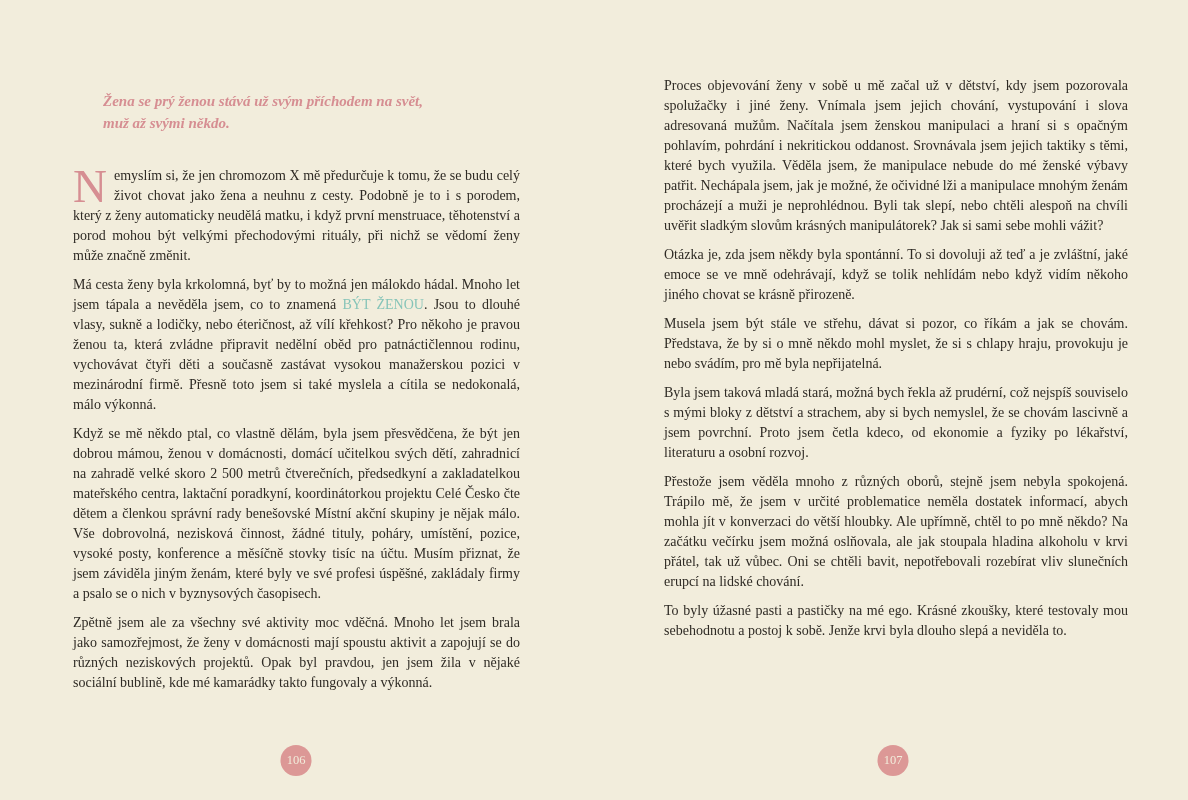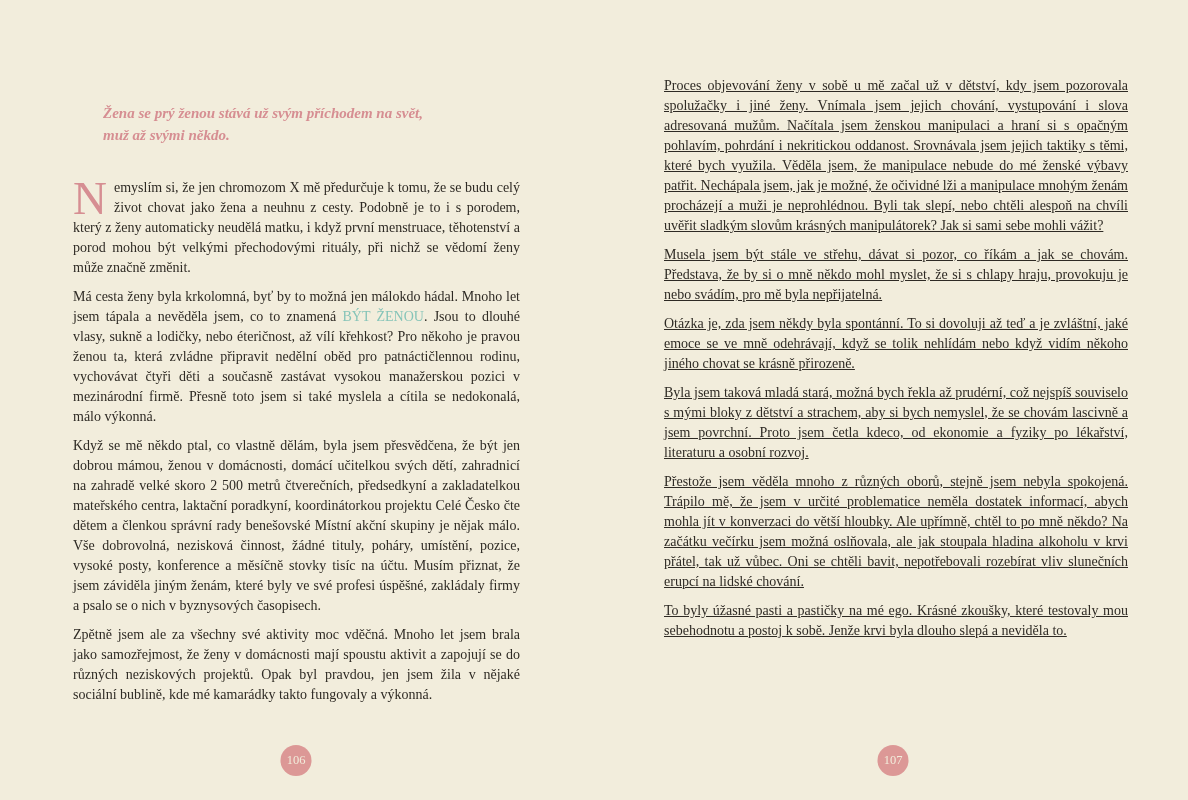--- a/index.html
+++ b/index.html
@@ -23,42 +23,42 @@
   .spread {
     display: flex;
     width: 1188px;
     height: 800px;
   }
   .page {
     position: relative;
     width: 594px;
     height: 800px;
   }
-  .page.left  { padding: 16px 74px 0 73px; font-family: Liberation Serif, serif; }
+  .page.left  { padding: 4px 74px 0 73px; font-family: Liberation Serif, serif; }
   .page.right { padding: 0 60px 0 70px; }
 
   .quote {
     margin: 86px 0 0 30px;
     color: var(--accent-pink);
     font-style: italic;
     font-weight: bold;
     font-size: 15px;
     line-height: 22px;
   }
 
   .body-text p {
     font-size: 14px;
     line-height: 20px;
     text-align: justify;
     margin-bottom: 9px;
     hyphens: auto;
     -webkit-hyphens: auto;
   }
   .page.left .body-text { margin-top: 32px; }
-  .page.right .body-text { margin-top: 76px; text-decoration: underline; }
+  .page.right .body-text { margin-top: 76px; }
 
   .dropcap {
     float: left;
     color: var(--accent-pink);
     font-size: 47px;
     line-height: 37px;
     padding: 2px 7px 0 0;
     font-weight: normal;
   }
   .highlight { color: var(--accent-teal); }
@@ -93,22 +93,22 @@
       <p><span>Má cesta ženy byla krkolomná, byť by to možná jen málokdo hádal. Mnoho let jsem tápala a nevěděla jsem, co to znamená </span><span class="highlight">BÝT ŽENOU</span><span>. Jsou to dlouhé vlasy, sukně a lodičky, nebo éteričnost, až vílí křehkost? Pro někoho je pravou ženou ta, která zvládne připravit nedělní oběd pro patnáctičlennou rodinu, vychovávat čtyři děti a současně zastávat vysokou manažerskou pozici v mezinárodní firmě. Přesně toto jsem si také myslela a cítila se nedokonalá, málo výkonná.</span></p>
       <p>Když se mě někdo ptal, co vlastně dělám, byla jsem přesvědčena, že být jen dobrou mámou, ženou v domácnosti, domácí učitelkou svých dětí, zahradnicí na zahradě velké skoro 2 500 metrů čtverečních, předsedkyní a zakladatelkou mateřského centra, laktační poradkyní, koordinátorkou projektu Celé Česko čte dětem a členkou správní rady benešovské Místní akční skupiny je nějak málo. Vše dobrovolná, nezisková činnost, žádné tituly, poháry, umístění, pozice, vysoké posty, konference a měsíčně stovky tisíc na účtu. Musím přiznat, že jsem záviděla jiným ženám, které byly ve své profesi úspěšné, zakládaly firmy a psalo se o nich v byznysových časopisech.</p>
       <p>Zpětně jsem ale za všechny své aktivity moc vděčná. Mnoho let jsem brala jako samozřejmost, že ženy v domácnosti mají spoustu aktivit a zapojují se do různých neziskových projektů. Opak byl pravdou, jen jsem žila v nějaké sociální bublině, kde mé kamarádky takto fungovaly a výkonná.</p>
     </div>
     <div class="pagenum">106</div>
   </section>
 
   <section class="page right">
     <div class="body-text">
       <p>Proces objevování ženy v sobě u mě začal už v dětství, kdy jsem pozorovala spolužačky i jiné ženy. Vnímala jsem jejich chování, vystupování i slova adresovaná mužům. Načítala jsem ženskou manipulaci a hraní si s opačným pohlavím, pohrdání i nekritickou oddanost. Srovnávala jsem jejich taktiky s těmi, které bych využila. Věděla jsem, že manipulace nebude do mé ženské výbavy patřit. Nechápala jsem, jak je možné, že očividné lži a manipulace mnohým ženám procházejí a muži je neprohlédnou. Byli tak slepí, nebo chtěli alespoň na chvíli uvěřit sladkým slovům krásných manipulátorek? Jak si sami sebe mohli vážit?</p>
+      <p>Otázka je, zda jsem někdy byla spontánní. To si dovoluji až teď a je zvláštní, jaké emoce se ve mně odehrávají, když se tolik nehlídám nebo když vidím někoho jiného chovat se krásně přirozeně.</p>
       <p>Musela jsem být stále ve střehu, dávat si pozor, co říkám a jak se chovám. Představa, že by si o mně někdo mohl myslet, že si s chlapy hraju, provokuju je nebo svádím, pro mě byla nepřijatelná.</p>
-      <p>Otázka je, zda jsem někdy byla spontánní. To si dovoluji až teď a je zvláštní, jaké emoce se ve mně odehrávají, když se tolik nehlídám nebo když vidím někoho jiného chovat se krásně přirozeně.</p>
       <p>Byla jsem taková mladá stará, možná bych řekla až prudérní, což nejspíš souviselo s mými bloky z dětství a strachem, aby si bych nemyslel, že se chovám lascivně a jsem povrchní. Proto jsem četla kdeco, od ekonomie a fyziky po lékařství, literaturu a osobní rozvoj.</p>
       <p>Přestože jsem věděla mnoho z různých oborů, stejně jsem nebyla spokojená. Trápilo mě, že jsem v určité problematice neměla dostatek informací, abych mohla jít v konverzaci do větší hloubky. Ale upřímně, chtěl to po mně někdo? Na začátku večírku jsem možná oslňovala, ale jak stoupala hladina alkoholu v krvi přátel, tak už vůbec. Oni se chtěli bavit, nepotřebovali rozebírat vliv slunečních erupcí na lidské chování.</p>
       <p>To byly úžasné pasti a pastičky na mé ego. Krásné zkoušky, které testovaly mou sebehodnotu a postoj k sobě. Jenže krvi byla dlouho slepá a neviděla to.</p>
     </div>
     <div class="pagenum">107</div>
   </section>
 
 </div>
 
 </body></html>

